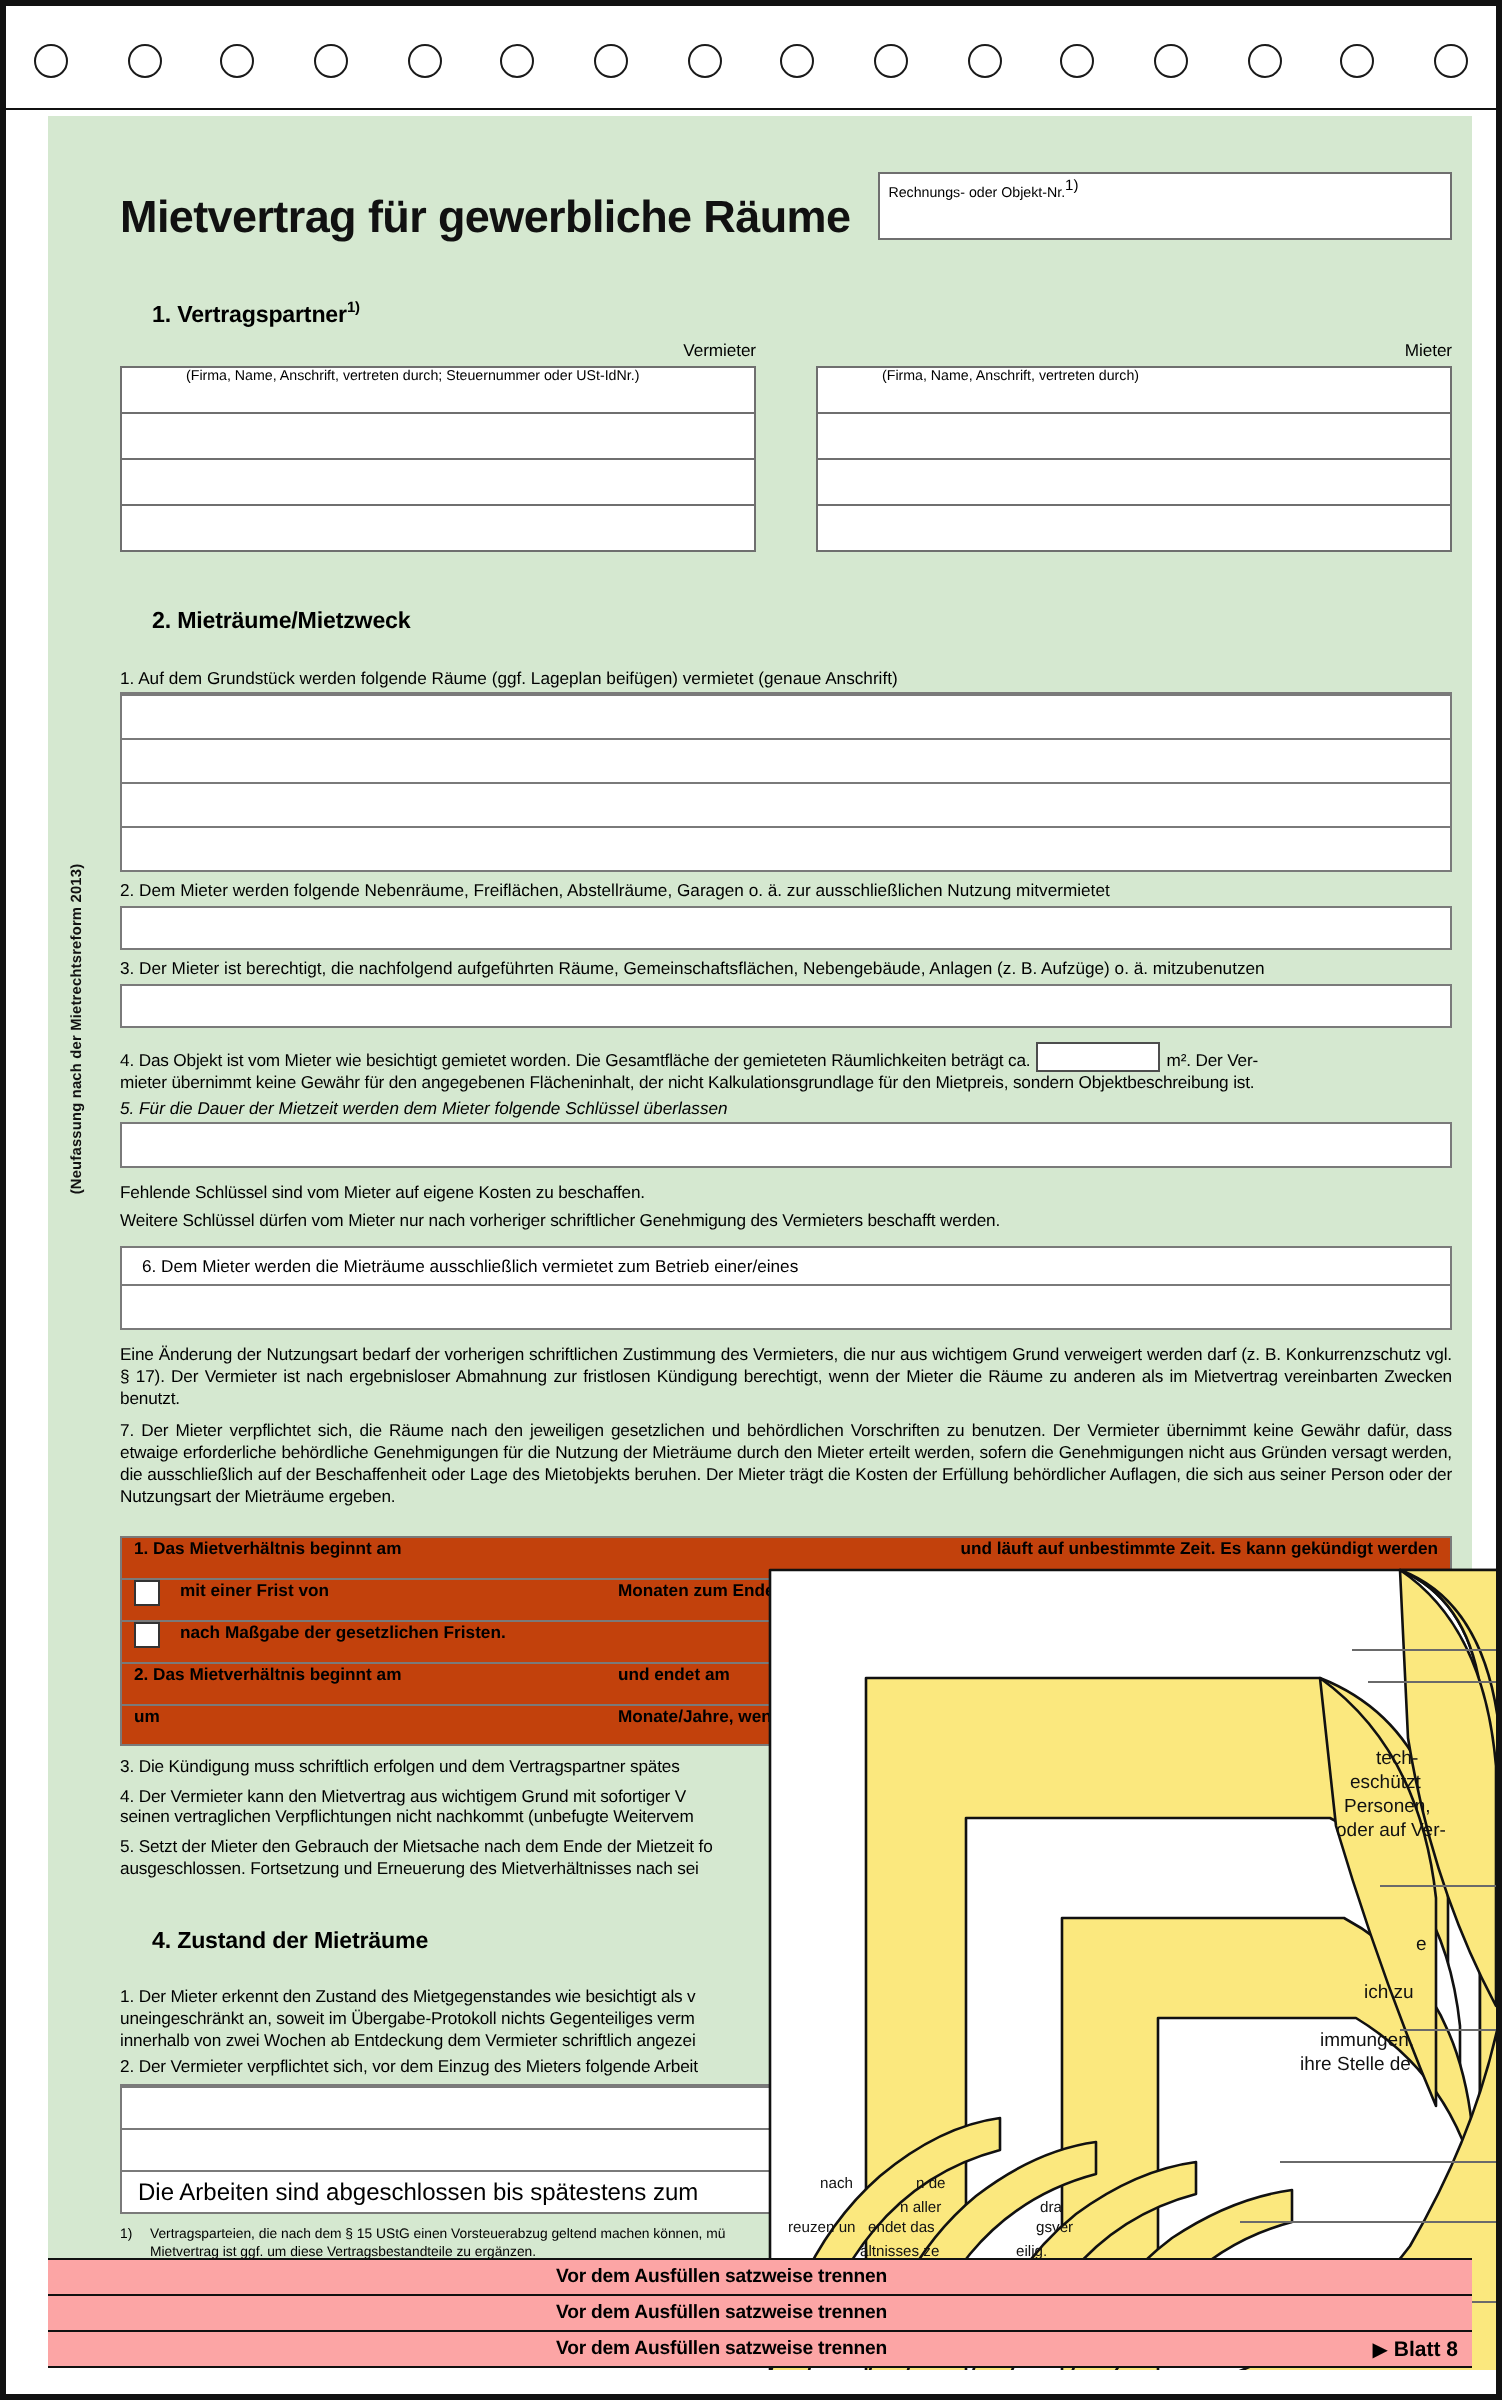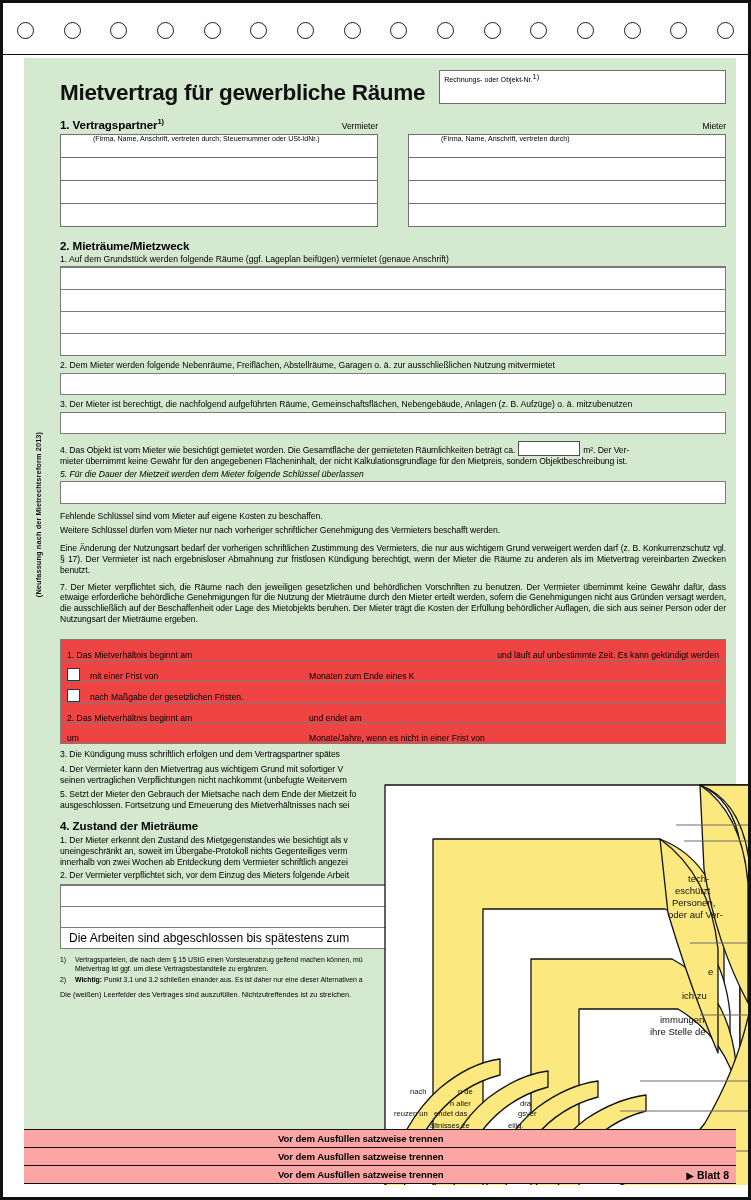--- a/index.html
+++ b/index.html
@@ -43,29 +43,29 @@
     background:#d5e8d0;
   }
   #sidebar .vtext{
     position:absolute;left:-86px;top:452px;width:200px;
     transform:rotate(-90deg);
     font-size:7.4px;font-weight:bold;letter-spacing:.1px;
     text-align:center;white-space:nowrap;color:#111;
   }
   #content{
     position:absolute;left:22px;top:0;right:0;bottom:0;
-    padding:0 10px 0 0;box-sizing:border-box;
+    padding:16px 10px 0 0;box-sizing:border-box;
   }
 
   
   h1#doc-title{
     margin:0;font-size:22.5px;font-weight:bold;letter-spacing:-.3px;
     line-height:1;color:#111;
   }
-  .sec-h{font-size:11.6px;font-weight:bold;margin:0;line-height:1.15;letter-spacing:-.1px;}
+  .sec-h{font-size:11.6px;font-weight:bold;margin:16px;line-height:1.15;letter-spacing:-.1px;}
   .sup{font-size:7.5px;vertical-align:super;}
   .lbl{font-size:8.6px;line-height:1.22;letter-spacing:-.05px;}
   .para{font-size:8.6px;line-height:1.26;text-align:justify;letter-spacing:-.08px;}
   .right{text-align:right;}
   b{font-weight:bold;}
 
   
   #hdr{display:flex;align-items:flex-end;padding:12px 0 0 14px;}
   #objnr{
     margin-left:14px;flex:1 1 auto;height:34px;background:#fff;
@@ -100,23 +100,23 @@
   }
 
   
   .box6{border:1px solid #7a7a7a;background:#fff;box-sizing:border-box;}
   .box6 .t{font-size:8.6px;padding:4px 0 4px 10px;}
   .box6 .wline{height:22px;}
 
   
   #s3{padding:9px 0 0 14px;}
   .s3row{
-    background:#ef4444;border:1px solid #7a7a7a;border-bottom:none;
-    height:21px;display:flex;align-items:flex-end;box-sizing:border-box;
-    font-size:8.6px;position:relative;
+    background:#c2410c;border:1px solid #7a7a7a;border-bottom:none;
+    height:21px;display:flex;align-items:flex-start;box-sizing:border-box;
+    font-size:8.6px;position:relative;font-weight:bold;
   }
   .s3row.last{border-bottom:1px solid #7a7a7a;}
   .s3row .a{padding-left:6px;}
   .s3row .b{position:absolute;left:248px;}
   .s3row .c{position:absolute;right:6px;}
   .cbx{
     width:13px;height:13px;border:1px solid #333;background:#fff;
     margin:0 10px 0 6px;box-sizing:border-box;flex:0 0 auto;
   }
 
@@ -238,20 +238,24 @@
           <span>Der Ver-</span><br>
           <span>mieter übernimmt keine Gewähr für den angegebenen Flächeninhalt, der nicht Kalkulationsgrundlage für den Mietpreis, sondern Objektbeschreibung ist.</span>
         </div>
 
         <div class="fieldlabel" style="margin-top:2px;font-style:italic;">5. Für die Dauer der Mietzeit werden dem Mieter folgende Schlüssel überlassen</div>
         <div class="lines1" style="height:23px;"></div>
 
         <div class="para" style="margin-top:7px;">Fehlende Schlüssel sind vom Mieter auf eigene Kosten zu beschaffen.</div>
         <div class="para" style="margin-top:3px;">Weitere Schlüssel dürfen vom Mieter nur nach vorheriger schriftlicher Genehmigung des Vermieters beschafft werden.</div>
 
+        <div class="box6" style="margin-top:7px;">
+          <div class="t">6. Dem Mieter werden die Mieträume ausschließlich vermietet zum Betrieb einer/eines</div>
+          <div class="wline"></div>
+        </div>
 
         <div class="para" style="margin-top:7px;">Eine Änderung der Nutzungsart bedarf der vorherigen schriftlichen Zustimmung des Vermieters, die nur aus wichtigem Grund verweigert werden darf (z. B. Konkurrenzschutz vgl. § 17). Der Vermieter ist nach ergebnisloser Abmahnung zur fristlosen Kündigung berechtigt, wenn der Mieter die Räume zu anderen als im Mietvertrag vereinbarten Zwecken benutzt.</div>
         <div class="para" style="margin-top:6px;">7. Der Mieter verpflichtet sich, die Räume nach den jeweiligen gesetzlichen und behördlichen Vorschriften zu benutzen. Der Vermieter übernimmt keine Gewähr dafür, dass etwaige erforderliche behördliche Genehmigungen für die Nutzung der Mieträume durch den Mieter erteilt werden, sofern die Genehmigungen nicht aus Gründen versagt werden, die ausschließlich auf der Beschaffenheit oder Lage des Mietobjekts beruhen. Der Mieter trägt die Kosten der Erfüllung behördlicher Auflagen, die sich aus seiner Person oder der Nutzungsart der Mieträume ergeben.</div>
       </div>
 
       <div id="s3">
 
         <div style="margin-top:5px;">
           <div class="s3row">
             <span class="a">1. Das Mietverhältnis beginnt am</span>

